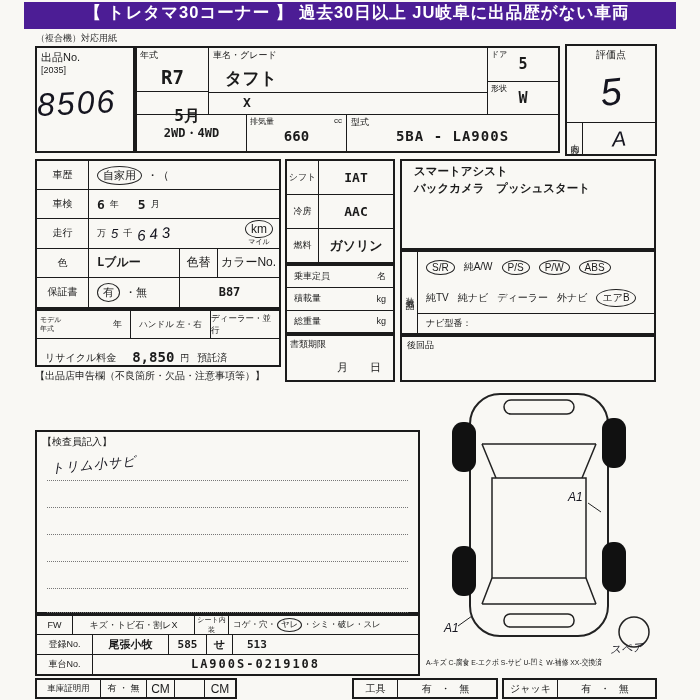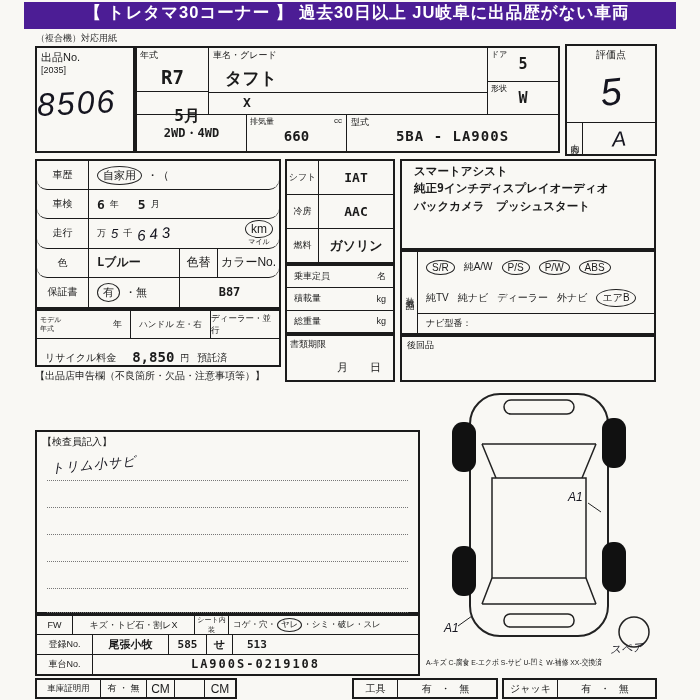--- a/index.html
+++ b/index.html
@@ -59,21 +59,21 @@
   
   .score{left:565px;top:44px;width:92px;height:112px;display:flex;flex-direction:column;}
   .sc-label{text-align:center;font-size:10px;margin-top:2px;}
   .sc-value{flex:1;display:flex;align-items:center;justify-content:center;font-size:38px;transform:rotate(-6deg);}
   .sc-bottom{height:32px;display:flex;}
   .sc-int-label{width:16px;display:flex;align-items:center;justify-content:center;}
   .sc-int-val{flex:1;display:flex;align-items:center;justify-content:center;font-size:21px;transform:rotate(-4deg);}
 
   
   .details{left:35px;top:159px;width:246px;height:150px;display:flex;flex-direction:column;}
-  .d-row{display:flex;align-items:center;height:29.2px;border-bottom:1.5px solid #1b1b1b;border-radius:10px;}
+  .d-row{display:flex;align-items:center;height:29.2px;border-bottom:1.5px solid #1b1b1b;}
   .d-row.last{border-bottom:none;}
   .d-label{width:52px;height:100%;border-right:1.5px solid #1b1b1b;display:flex;align-items:center;justify-content:center;font-size:10px;flex-shrink:0;}
   .d-content{display:flex;align-items:center;gap:5px;padding-left:8px;flex:1;height:100%;}
   .d-sub{height:100%;border-left:1.5px solid #1b1b1b;display:flex;align-items:center;justify-content:center;flex-shrink:0;}
   .w38{width:38px}.w62{width:62px}.w100{width:100px}
   .d-digits{font-size:15px;letter-spacing:4px;transform:rotate(-6deg);}
   .d-unit-stack{display:flex;flex-direction:column;align-items:center;margin-left:auto;margin-right:6px;line-height:1.2;}
 
   
   .mech{left:285px;top:159px;width:110px;height:105px;display:flex;flex-direction:column;}
@@ -269,21 +269,20 @@
     </div>
     <div class="m-row last">
       <div class="m-label">燃料</div>
       <div class="m-val dotmx">ガソリン</div>
     </div>
   </div>
 
   <div class="box sales">
     <div class="sales-lines dotmx">
       <div>スマートアシスト</div>
-      <div>純正9インチディスプレイオーディオ</div>
       <div>バックカメラ　プッシュスタート</div>
     </div>
   </div>
 
   <div class="box equip">
     <div class="eq-side vtext">装備品</div>
     <div class="eq-main">
       <div class="eq-row">
         <span class="circled">S/R</span>
         <span>純A/W</span>

